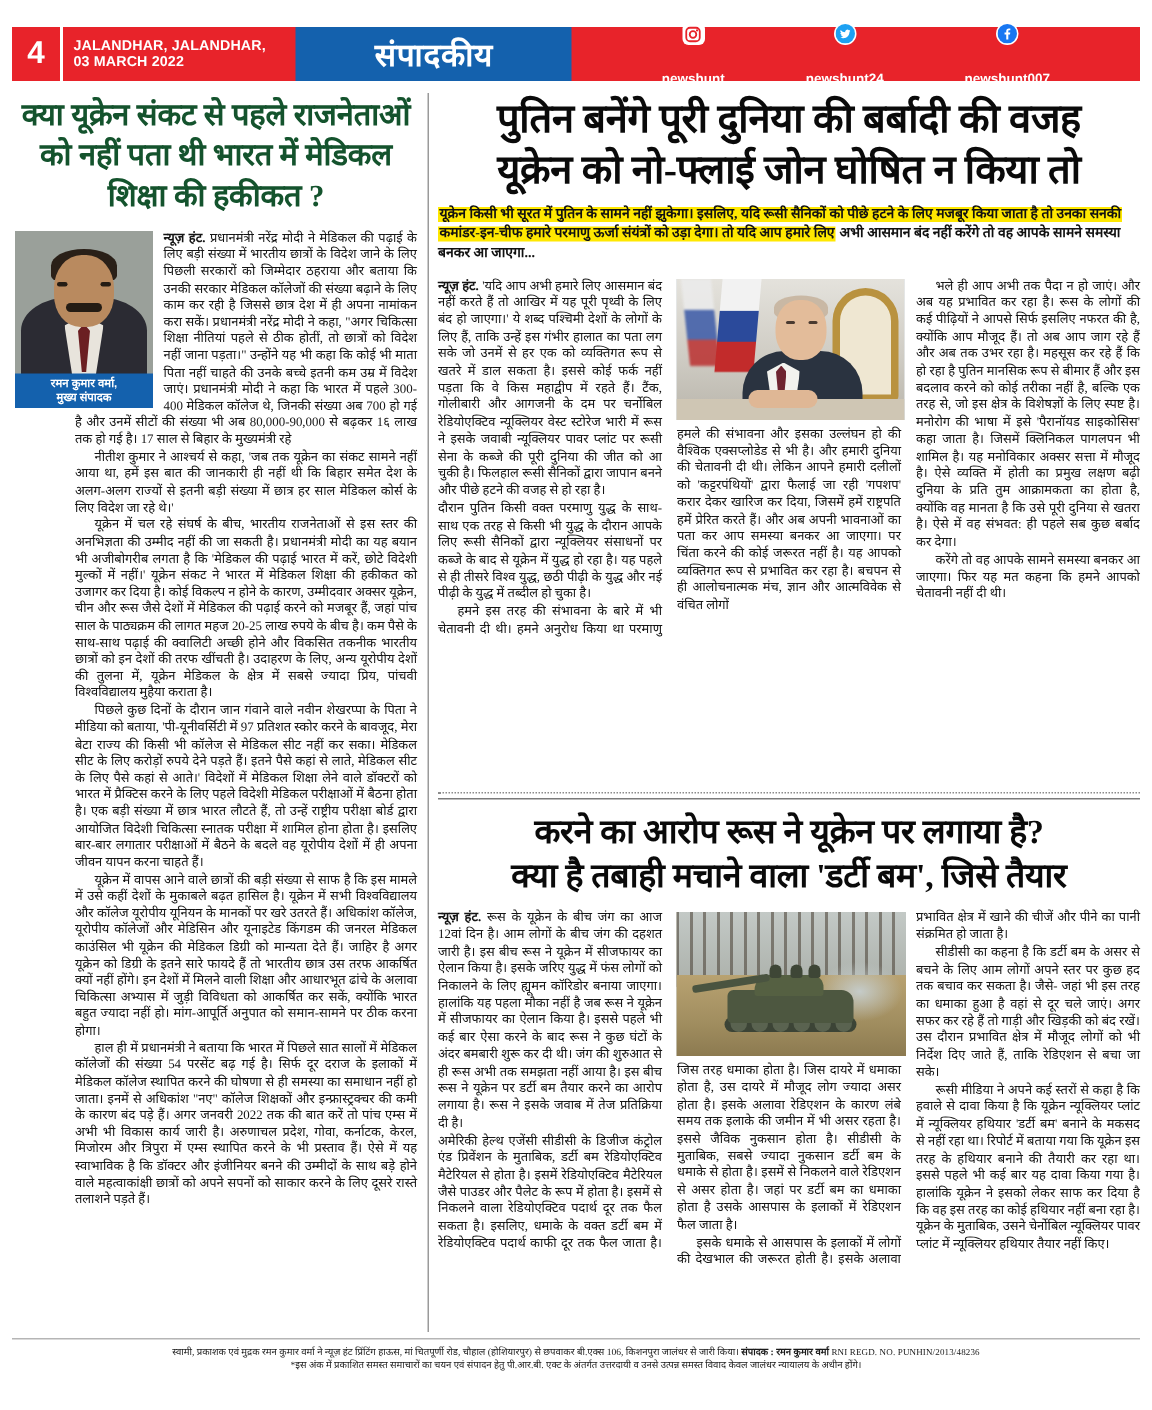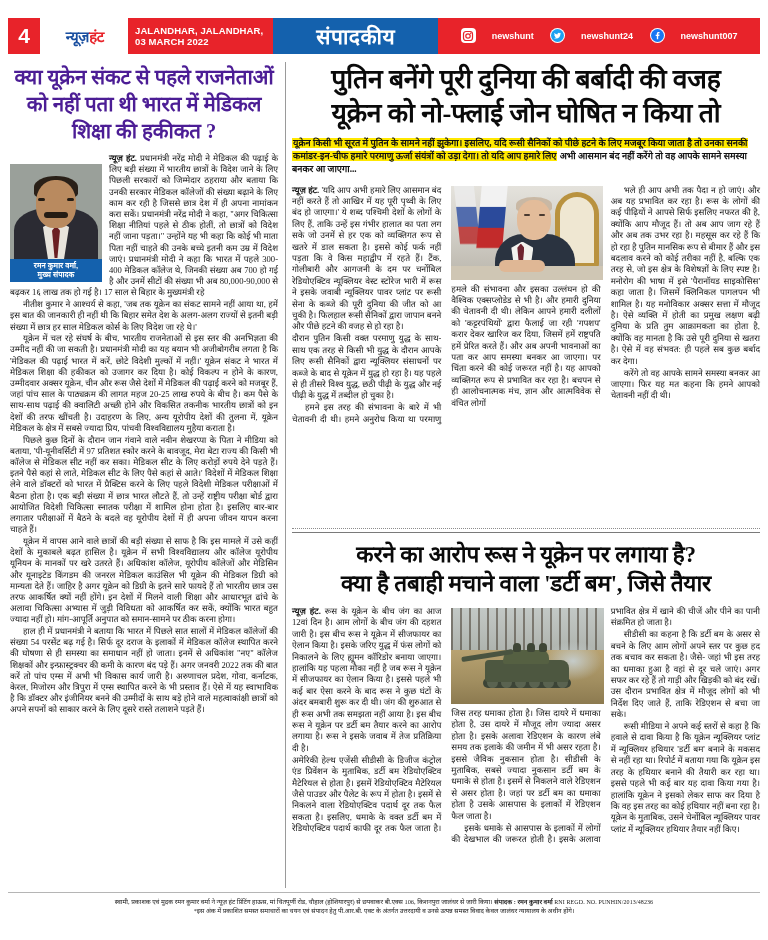--- a/index.html
+++ b/index.html
@@ -54,36 +54,37 @@
     display: flex; flex-direction: column; justify-content: center;
     padding-left: 7px; padding-right: 10px;
     color: #ffffff;
     font-family: "Liberation Sans", sans-serif;
     font-weight: bold;
     font-size: 9.5px;
     line-height: 11.5px;
     letter-spacing: 0.1px;
   }
   .section-tab {
-    width: 165px;
+    width: 184px;
     background: #1461ad;
     display: flex; align-items: center; justify-content: center;
     color: #ffffff;
     font-family: "Liberation Sans", sans-serif;
     font-weight: bold;
     font-size: 21px;
     letter-spacing: 0.5px;
+    margin-left: 10px;
   }
   .socials {
     flex: 1;
     display: flex; align-items: center; justify-content: space-evenly;
     padding: 0 6px;
   }
   .social {
-    display: flex; flex-direction: row; align-items: center;
+    display: flex; flex-direction: column; align-items: center;
     justify-content: center;
     gap: 16px;
   }
   .social .ic {
     width: 15px; height: 15px;
     display: flex; align-items: center; justify-content: center;
     background: #ffffff;
     margin-bottom: 1px;
   }
   .ic.insta { border-radius: 4px; }
@@ -129,39 +130,39 @@
     position: absolute;
     left: 10px; top: 64px;
     width: 268px;
   }
   .edit-head {
     font-family: "Liberation Serif", serif;
     font-weight: bold;
     font-size: 20.5px;
     line-height: 27px;
     text-align: center;
-    color: #4c1d95;
+    color: #14532d;
     letter-spacing: -0.1px;
   }
   .left-body {
     margin-top: 8px;
     font-size: 8.6px;
     line-height: 11.2px;
     text-align: justify;
     color: #141414;
     -webkit-hyphens: auto; hyphens: auto;
   }
-  .left-body p { margin-bottom: 0.5px; text-indent: 13px; }
+  .left-body p { margin-bottom: 0.5px; text-indent: 13px; margin-left: 40px; }
   .left-body p.noindent { text-indent: 0; }
   .lead-tag { font-weight: bold; }
 
   .editor-photo {
     float: left;
     width: 92px; height: 118px;
-    margin: 11px 7px 3px 0;
+    margin: 1px 7px 3px 0;
     position: relative;
     overflow: hidden;
     background: linear-gradient(170deg,#8e948f 0%,#a8aca4 30%,#6f7570 100%);
   }
   .ep-bg { position:absolute; inset:0; background:#9aa09a; }
   .ep-face {
     position: absolute;
     left: 50%; top: 16px;
     transform: translateX(-50%);
     width: 40px; height: 48px;
@@ -411,23 +412,20 @@
   .footer b { font-weight: bold; }
   .footer .rni { font-family: "Liberation Serif", serif; font-size: 6px; letter-spacing: .1px; }
 </style>
 </head>
 <body>
 
 <div class="page">
 
   <div class="masthead">
     <div class="page-num">4</div>
-    <div class="logo-box">
-      <span class="logo-text"><span class="a">न्यूज़</span><span class="b">हंट</span></span>
-    </div>
     <div class="edition">
       <span>JALANDHAR, JALANDHAR,</span>
       <span>03 MARCH 2022</span>
     </div>
     <div class="section-tab">संपादकीय</div>
     <div class="socials">
 
       <div class="social">
         <span class="ic insta">
           <svg width="12" height="12" viewBox="0 0 24 24">

